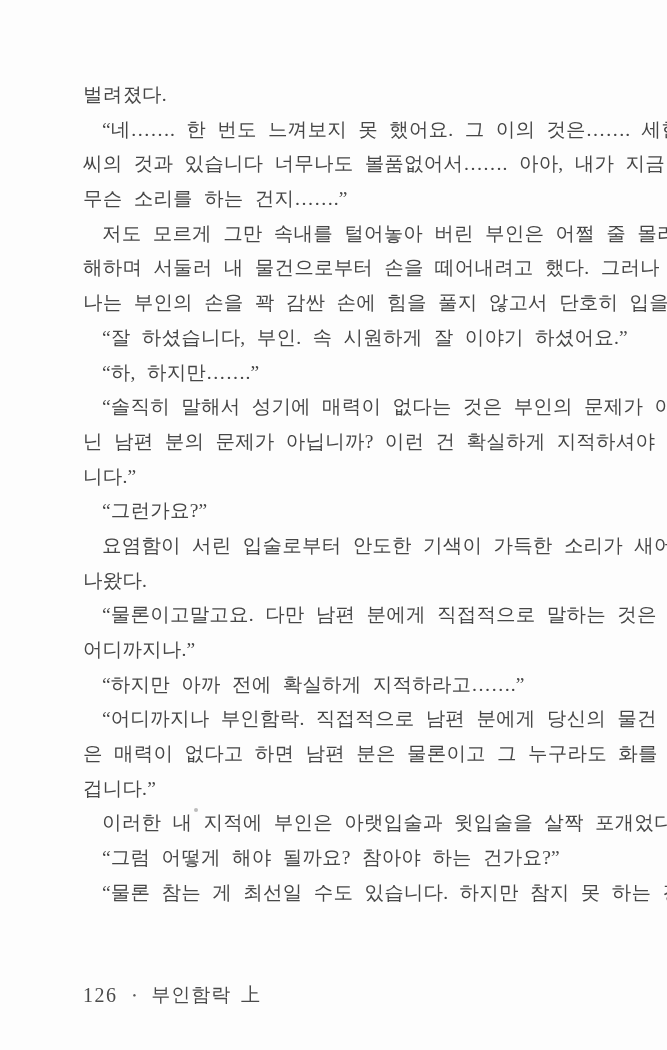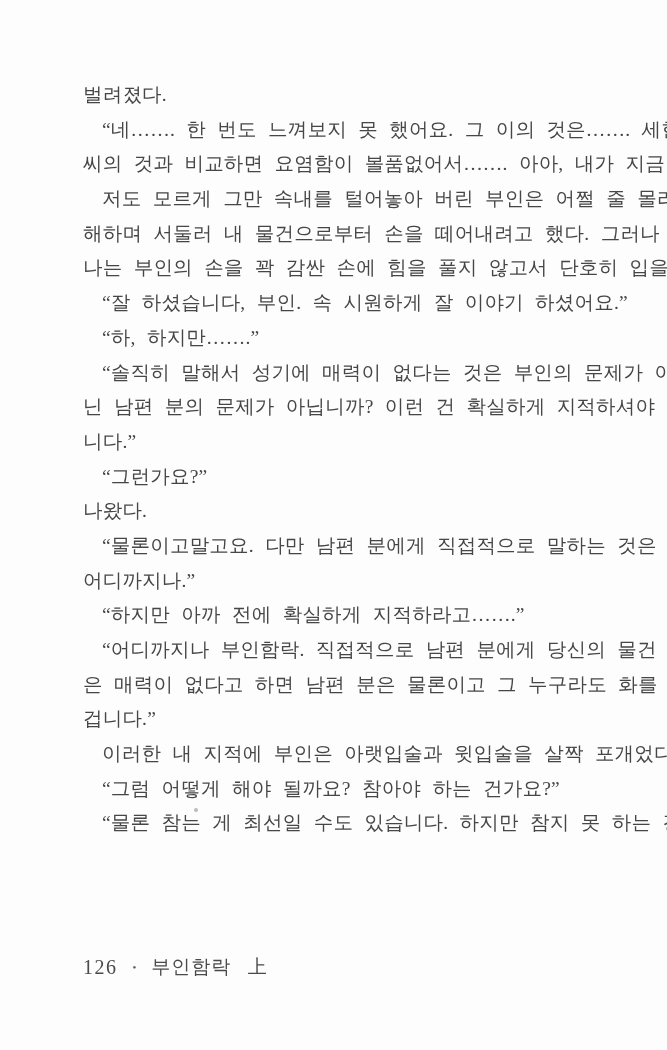--- a/index.html
+++ b/index.html
@@ -36,70 +36,71 @@
     padding-left: 19px;
   }
   .line.jst {
     text-align: justify;
     text-align-last: justify;
     -moz-text-align-last: justify;
   }
   .footer {
     position: absolute;
     left: 83px;
-    top: 954px;
+    top: 982px;
     display: flex;
     align-items: center;
     color: #4a4a4a;
     justify-content: center;
   }
   .footer .pagenum {
     font-size: 20px;
     letter-spacing: 1.5px;
   }
   .footer .sep {
     font-size: 11px;
     margin: 0 15px 0 15px;
     color: #5a5a5a;
   }
   .footer .title {
     font-size: 19px;
     letter-spacing: 1px;
     word-spacing: 4px;
-    font-family: Liberation Mono, monospace;
   }
   .speck {
     position: absolute;
     left: 194px;
     top: 808px;
     width: 4px;
     height: 4px;
     border-radius: 50%;
     background: #9a9a9a;
     opacity: 0.65;
   }
 </style>
 </head>
 <body>
 
 <div class="page">
 
   <div class="text-block">
     <div class="line">벌려졌다.</div>
     <div class="line ind jst">“네……. 한 번도 느껴보지 못 했어요. 그 이의 것은……. 세현</div>
-    <div class="line jst">씨의 것과 비교하면 요염함이 볼품없어서……. 아아, 내가 지금</div>
+    <div class="line jst">씨의 것과 있습니다 너무나도 볼품없어서……. 아아, 내가 지금</div>
+    <div class="line">무슨 소리를 하는 건지…….”</div>
     <div class="line ind jst">저도 모르게 그만 속내를 털어놓아 버린 부인은 어쩔 줄 몰라</div>
     <div class="line jst">해하며 서둘러 내 물건으로부터 손을 떼어내려고 했다. 그러나</div>
     <div class="line jst">나는 부인의 손을 꽉 감싼 손에 힘을 풀지 않고서 단호히 입을</div>
     <div class="line ind">“잘 하셨습니다, 부인. 속 시원하게 잘 이야기 하셨어요.”</div>
     <div class="line ind">“하, 하지만…….”</div>
     <div class="line ind jst">“솔직히 말해서 성기에 매력이 없다는 것은 부인의 문제가 아</div>
     <div class="line jst">닌 남편 분의 문제가 아닙니까? 이런 건 확실하게 지적하셔야 합</div>
     <div class="line">니다.”</div>
     <div class="line ind">“그런가요?”</div>
+    <div class="line ind jst">요염함이 서린 입술로부터 안도한 기색이 가득한 소리가 새어</div>
     <div class="line">나왔다.</div>
     <div class="line ind jst">“물론이고말고요. 다만 남편 분에게 직접적으로 말하는 것은</div>
     <div class="line">어디까지나.”</div>
     <div class="line ind">“하지만 아까 전에 확실하게 지적하라고…….”</div>
     <div class="line ind jst">“어디까지나 부인함락. 직접적으로 남편 분에게 당신의 물건</div>
     <div class="line jst">은 매력이 없다고 하면 남편 분은 물론이고 그 누구라도 화를 낼</div>
     <div class="line">겁니다.”</div>
     <div class="line ind jst">이러한 내 지적에 부인은 아랫입술과 윗입술을 살짝 포개었다.</div>
     <div class="line ind">“그럼 어떻게 해야 될까요? 참아야 하는 건가요?”</div>
     <div class="line ind jst">“물론 참는 게 최선일 수도 있습니다. 하지만 참지 못 하는 경</div>

